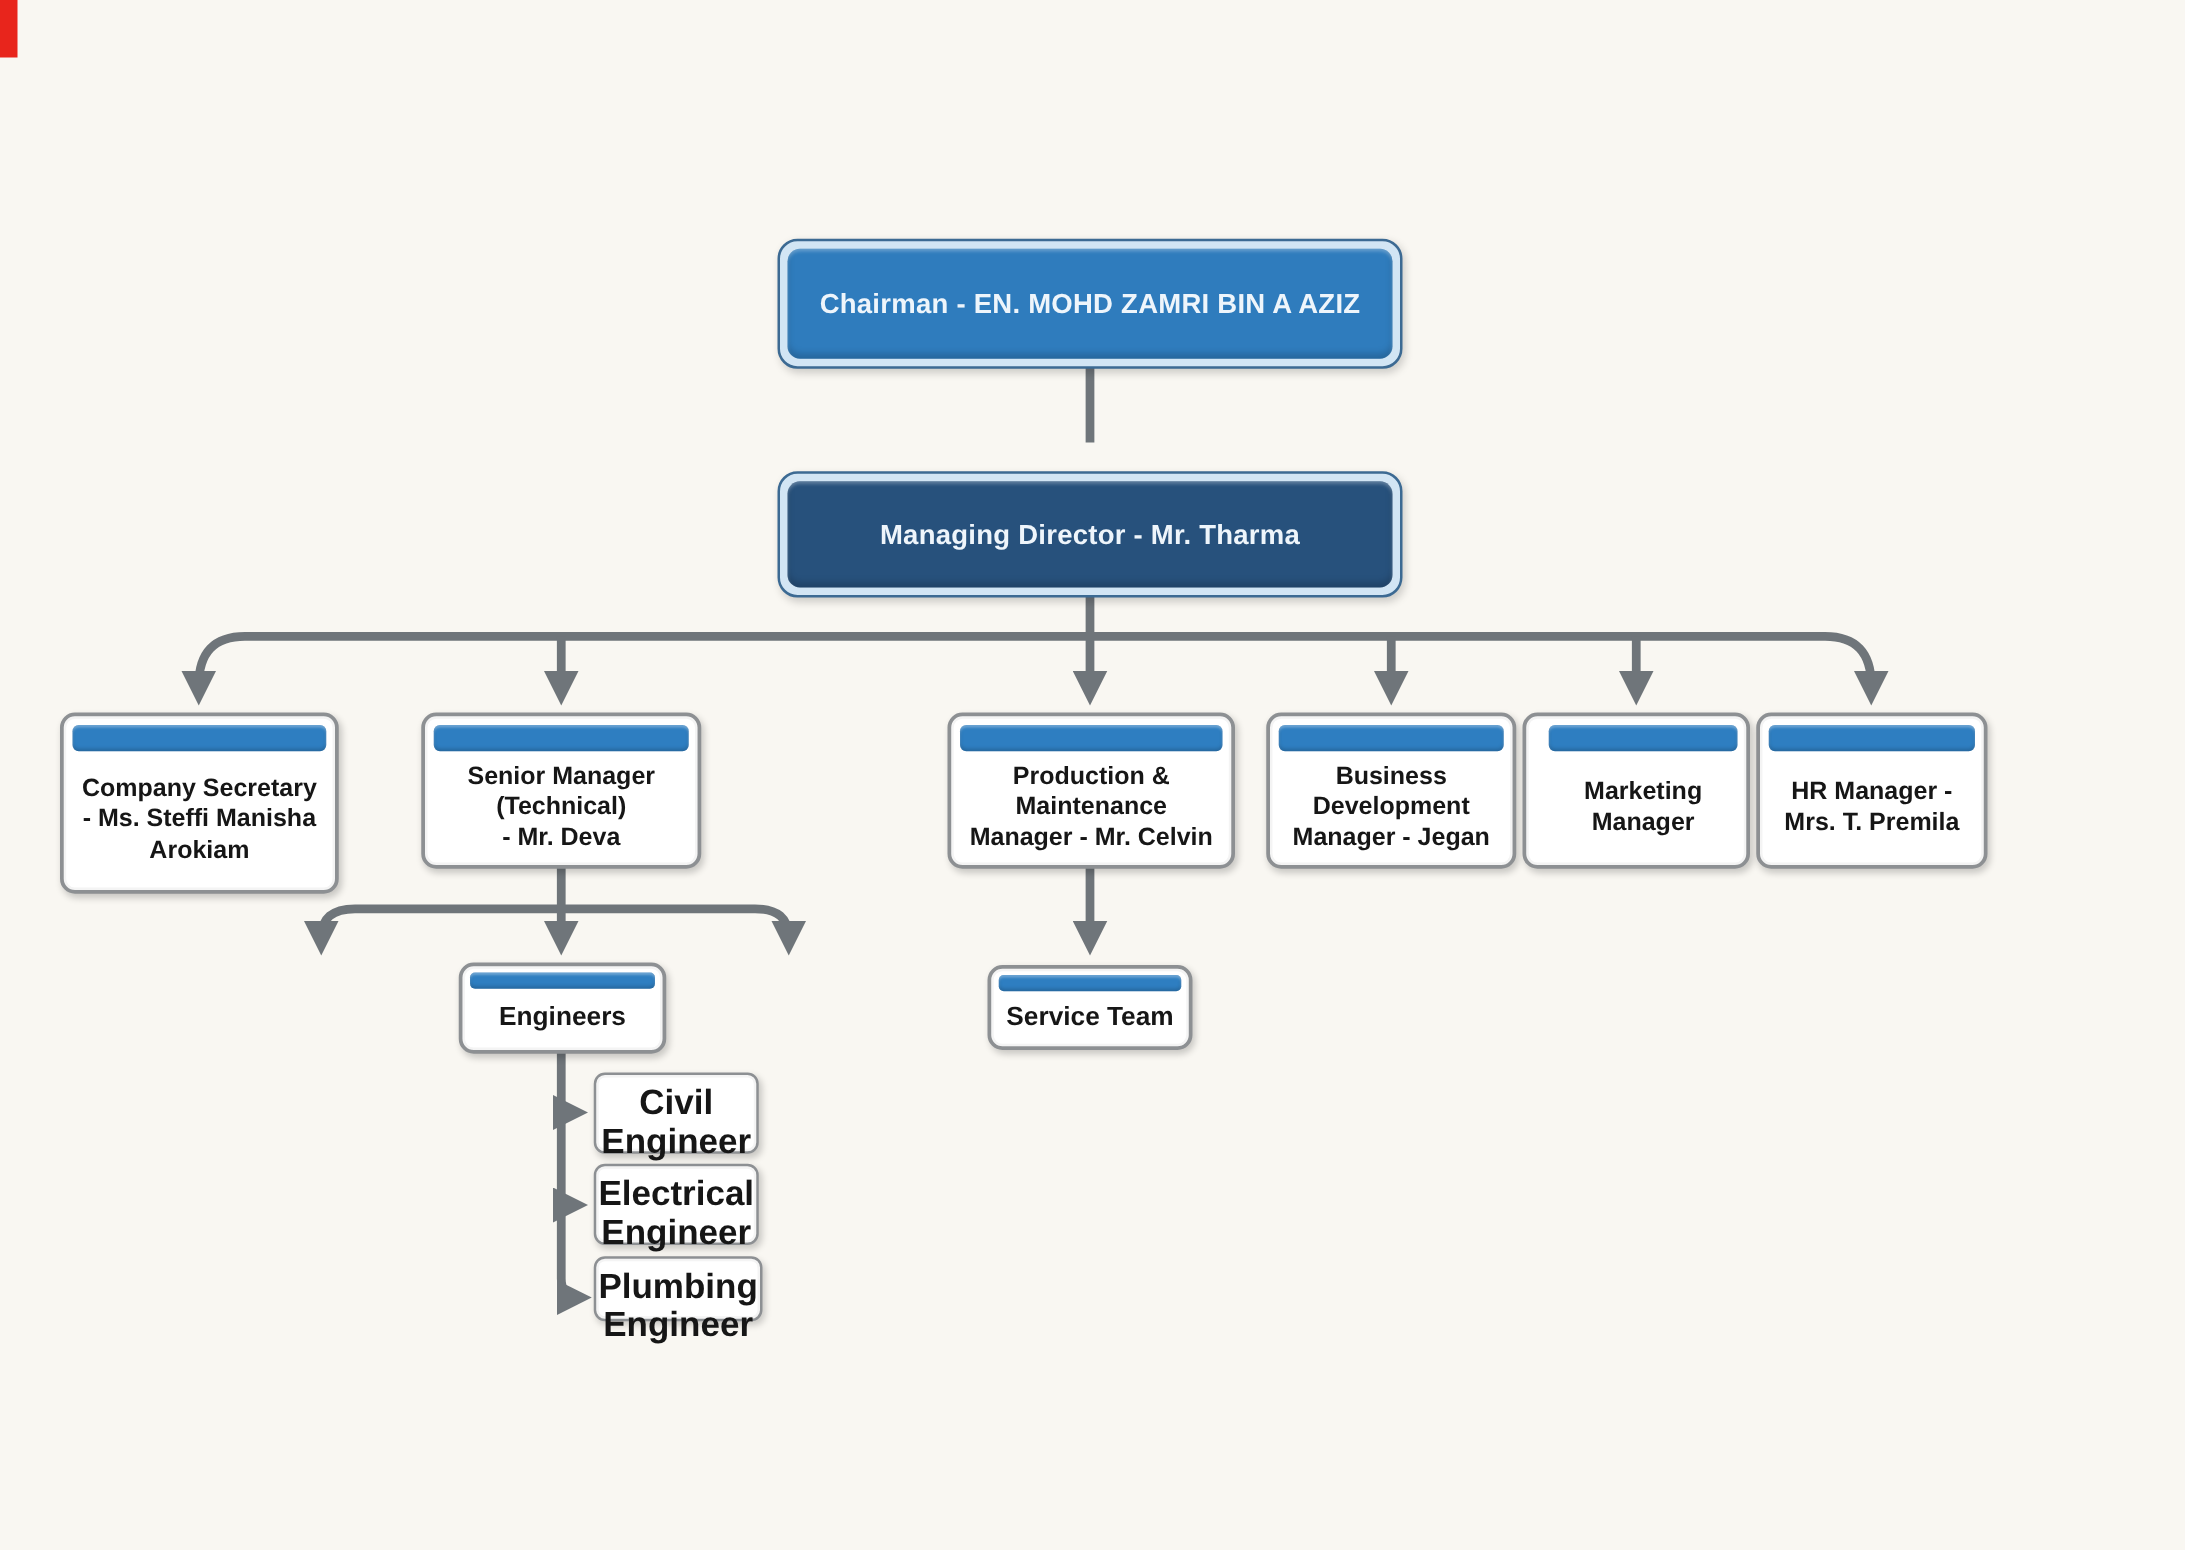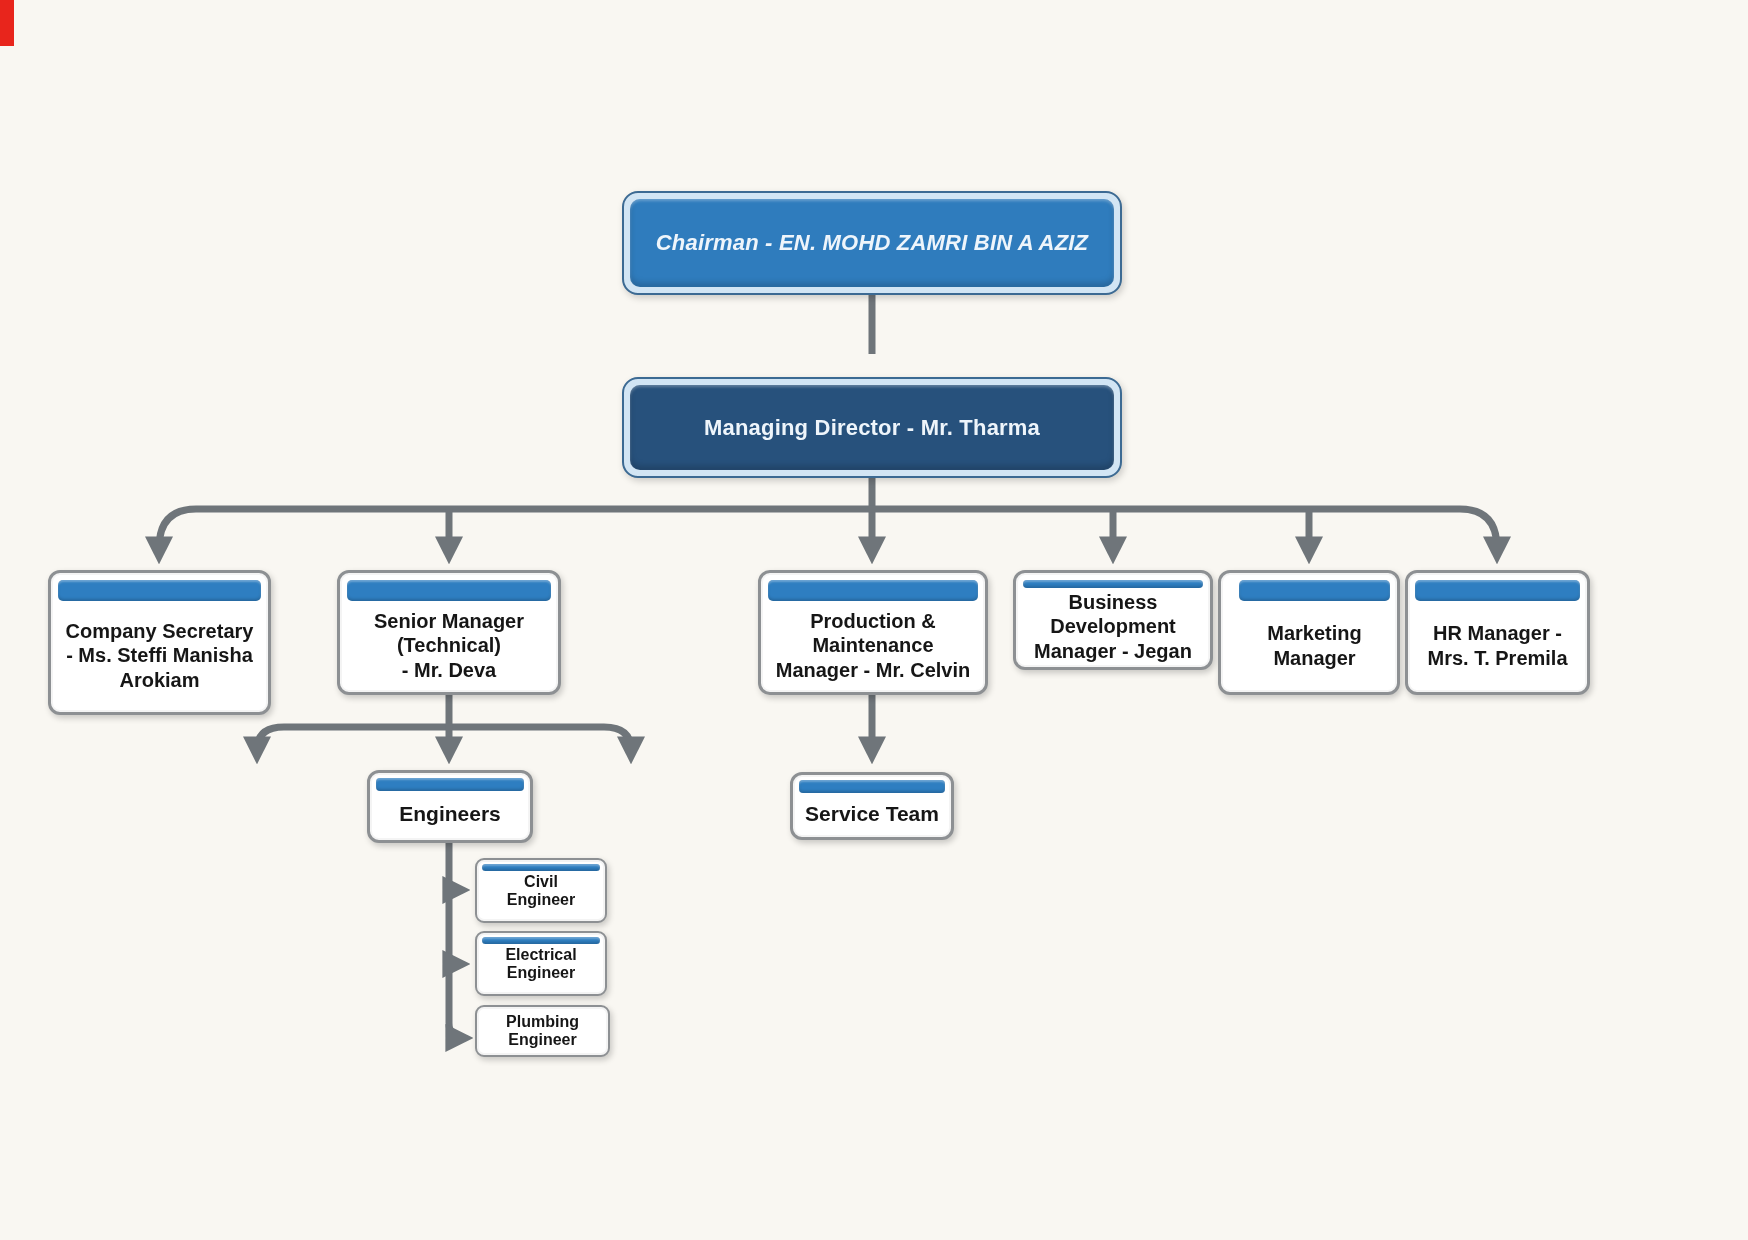--- a/index.html
+++ b/index.html
@@ -56,21 +56,21 @@
   }
   .box-card .label{
     flex:1;display:flex;align-items:center;justify-content:center;
     color:var(--text-dark);font-weight:700;font-size:20px;line-height:1.22;
     text-align:center;white-space:pre-line;padding:2px 3px 4px 3px;
   }
   .box-card.small .bar{height:13px;margin:5px 6px 0 6px;border-radius:4px;}
   .box-card.small .label{font-size:21px;line-height:1.15;}
   .box-card.mini{border-width:2.5px;border-radius:9px;}
   .box-card.mini .bar{height:11px;margin:4px 5px 0 5px;border-radius:4px;}
-  .box-card.mini .label{font-size:16px;line-height:1.12;padding-bottom:12px;}
+  .box-card.mini .label{font-size:28px;line-height:1.12;padding-bottom:12px;}
 
   .corner-artifact{
     position:absolute;left:0;top:0;width:14px;height:46px;background:var(--artifact-red);
   }
 </style>
 </head>
 <body>
 
 <div id="canvas">
 
@@ -101,21 +101,21 @@
       <path d="M631,742 L631,756" marker-end="url(#arr)"></path>
 
       <path d="M872,693 L872,756" marker-end="url(#arr)"></path>
 
       <path d="M449,841 L449,1023 Q449,1038 464,1038 L465,1038" marker-end="url(#arr)"></path>
       <path d="M449,890 L462,890" marker-end="url(#arr)"></path>
       <path d="M449,964 L462,964" marker-end="url(#arr)"></path>
     </g>
   </svg>
 
-  <div class="node box-blue chairman" style="left:622px;top:191px;width:500px;height:104px;font-style:italic;">
+  <div class="node box-blue chairman" style="left:622px;top:191px;width:500px;height:104px;">
     <div class="inner">
       <div class="label">Chairman - EN. MOHD ZAMRI BIN A AZIZ</div>
     </div>
   </div>
 
   <div class="node box-blue md" style="left:622px;top:352px;width:500px;height:101px;margin-top:25px;">
     <div class="inner">
       <div class="label">Managing Director - Mr. Tharma</div>
     </div>
   </div>
@@ -134,21 +134,21 @@
 - Mr. Deva</div>
   </div>
 
   <div class="node box-card" style="left:758px;top:570px;width:230px;height:125px;">
     <div class="bar"></div>
     <div class="label">Production &amp;
 Maintenance
 Manager - Mr. Celvin</div>
   </div>
 
-  <div class="node box-card" style="left:1013px;top:570px;width:200px;height:100px;">
+  <div class="node box-card" style="left:1013px;top:570px;width:200px;height:125px;">
     <div class="bar"></div>
     <div class="label">Business
 Development
 Manager - Jegan</div>
   </div>
 
   <div class="node box-card" style="left:1218px;top:570px;width:182px;height:125px;padding-left:11px;">
     <div class="bar"></div>
     <div class="label">Marketing
 Manager</div>

